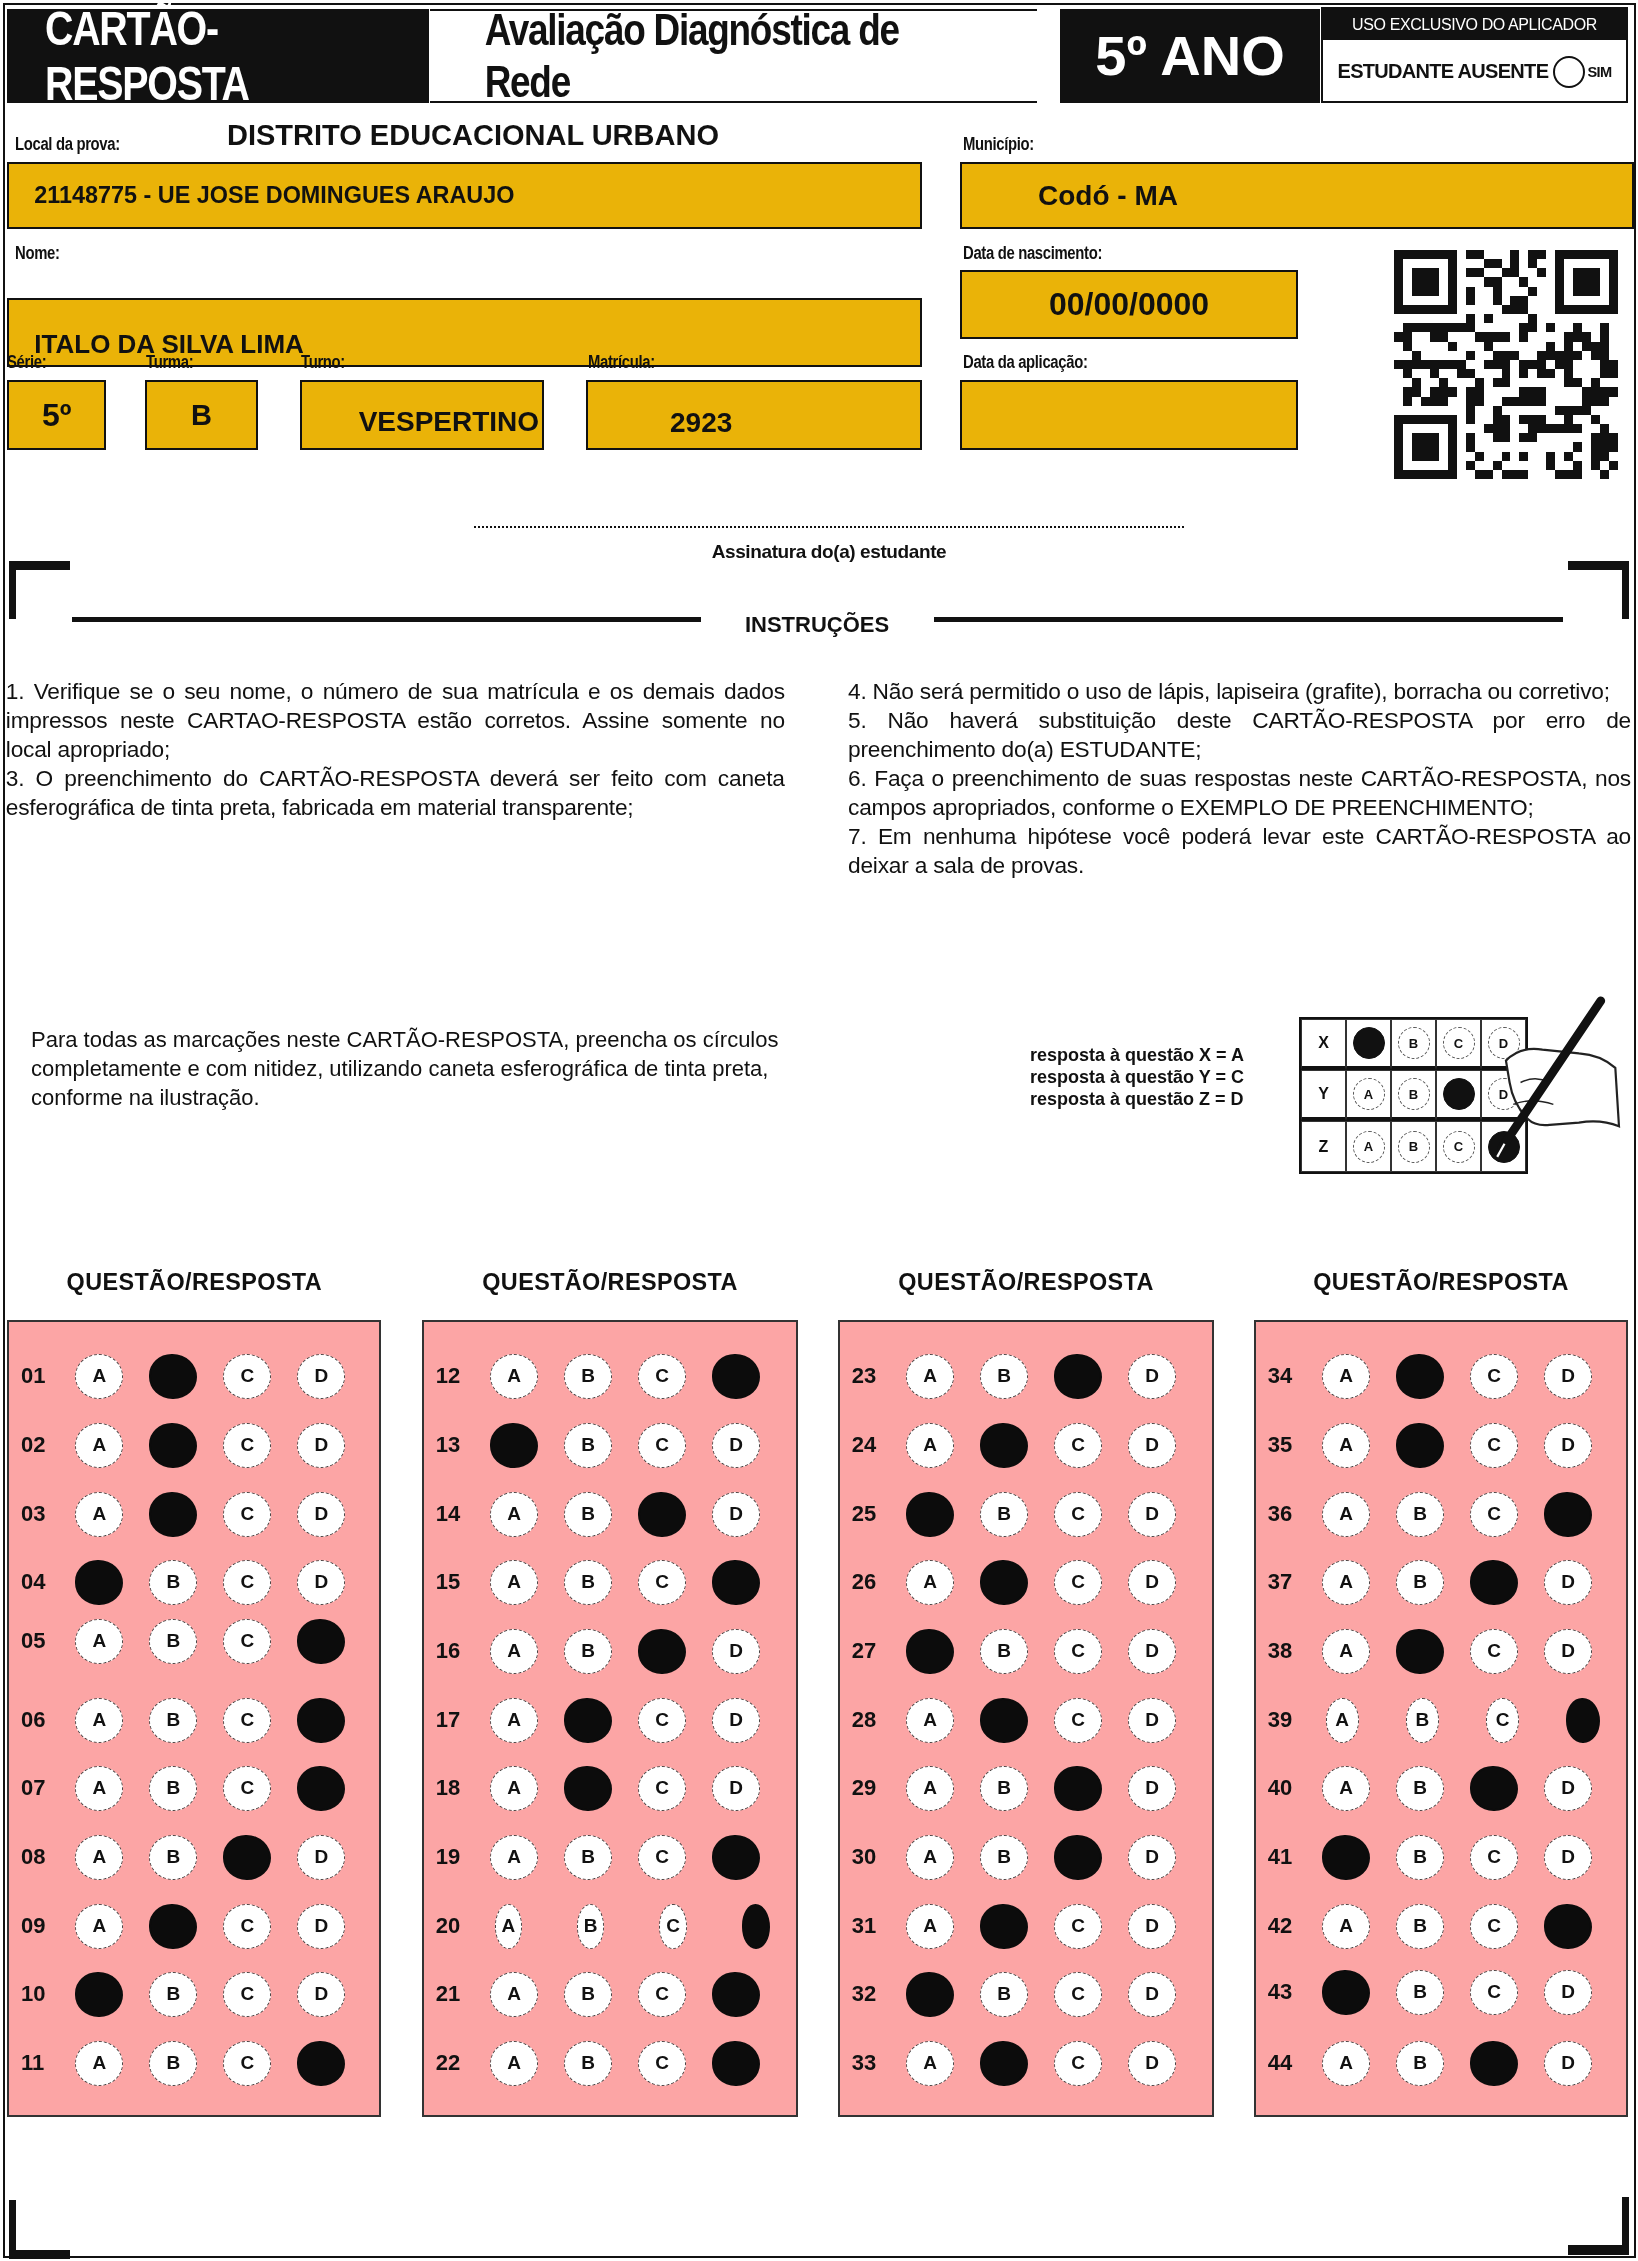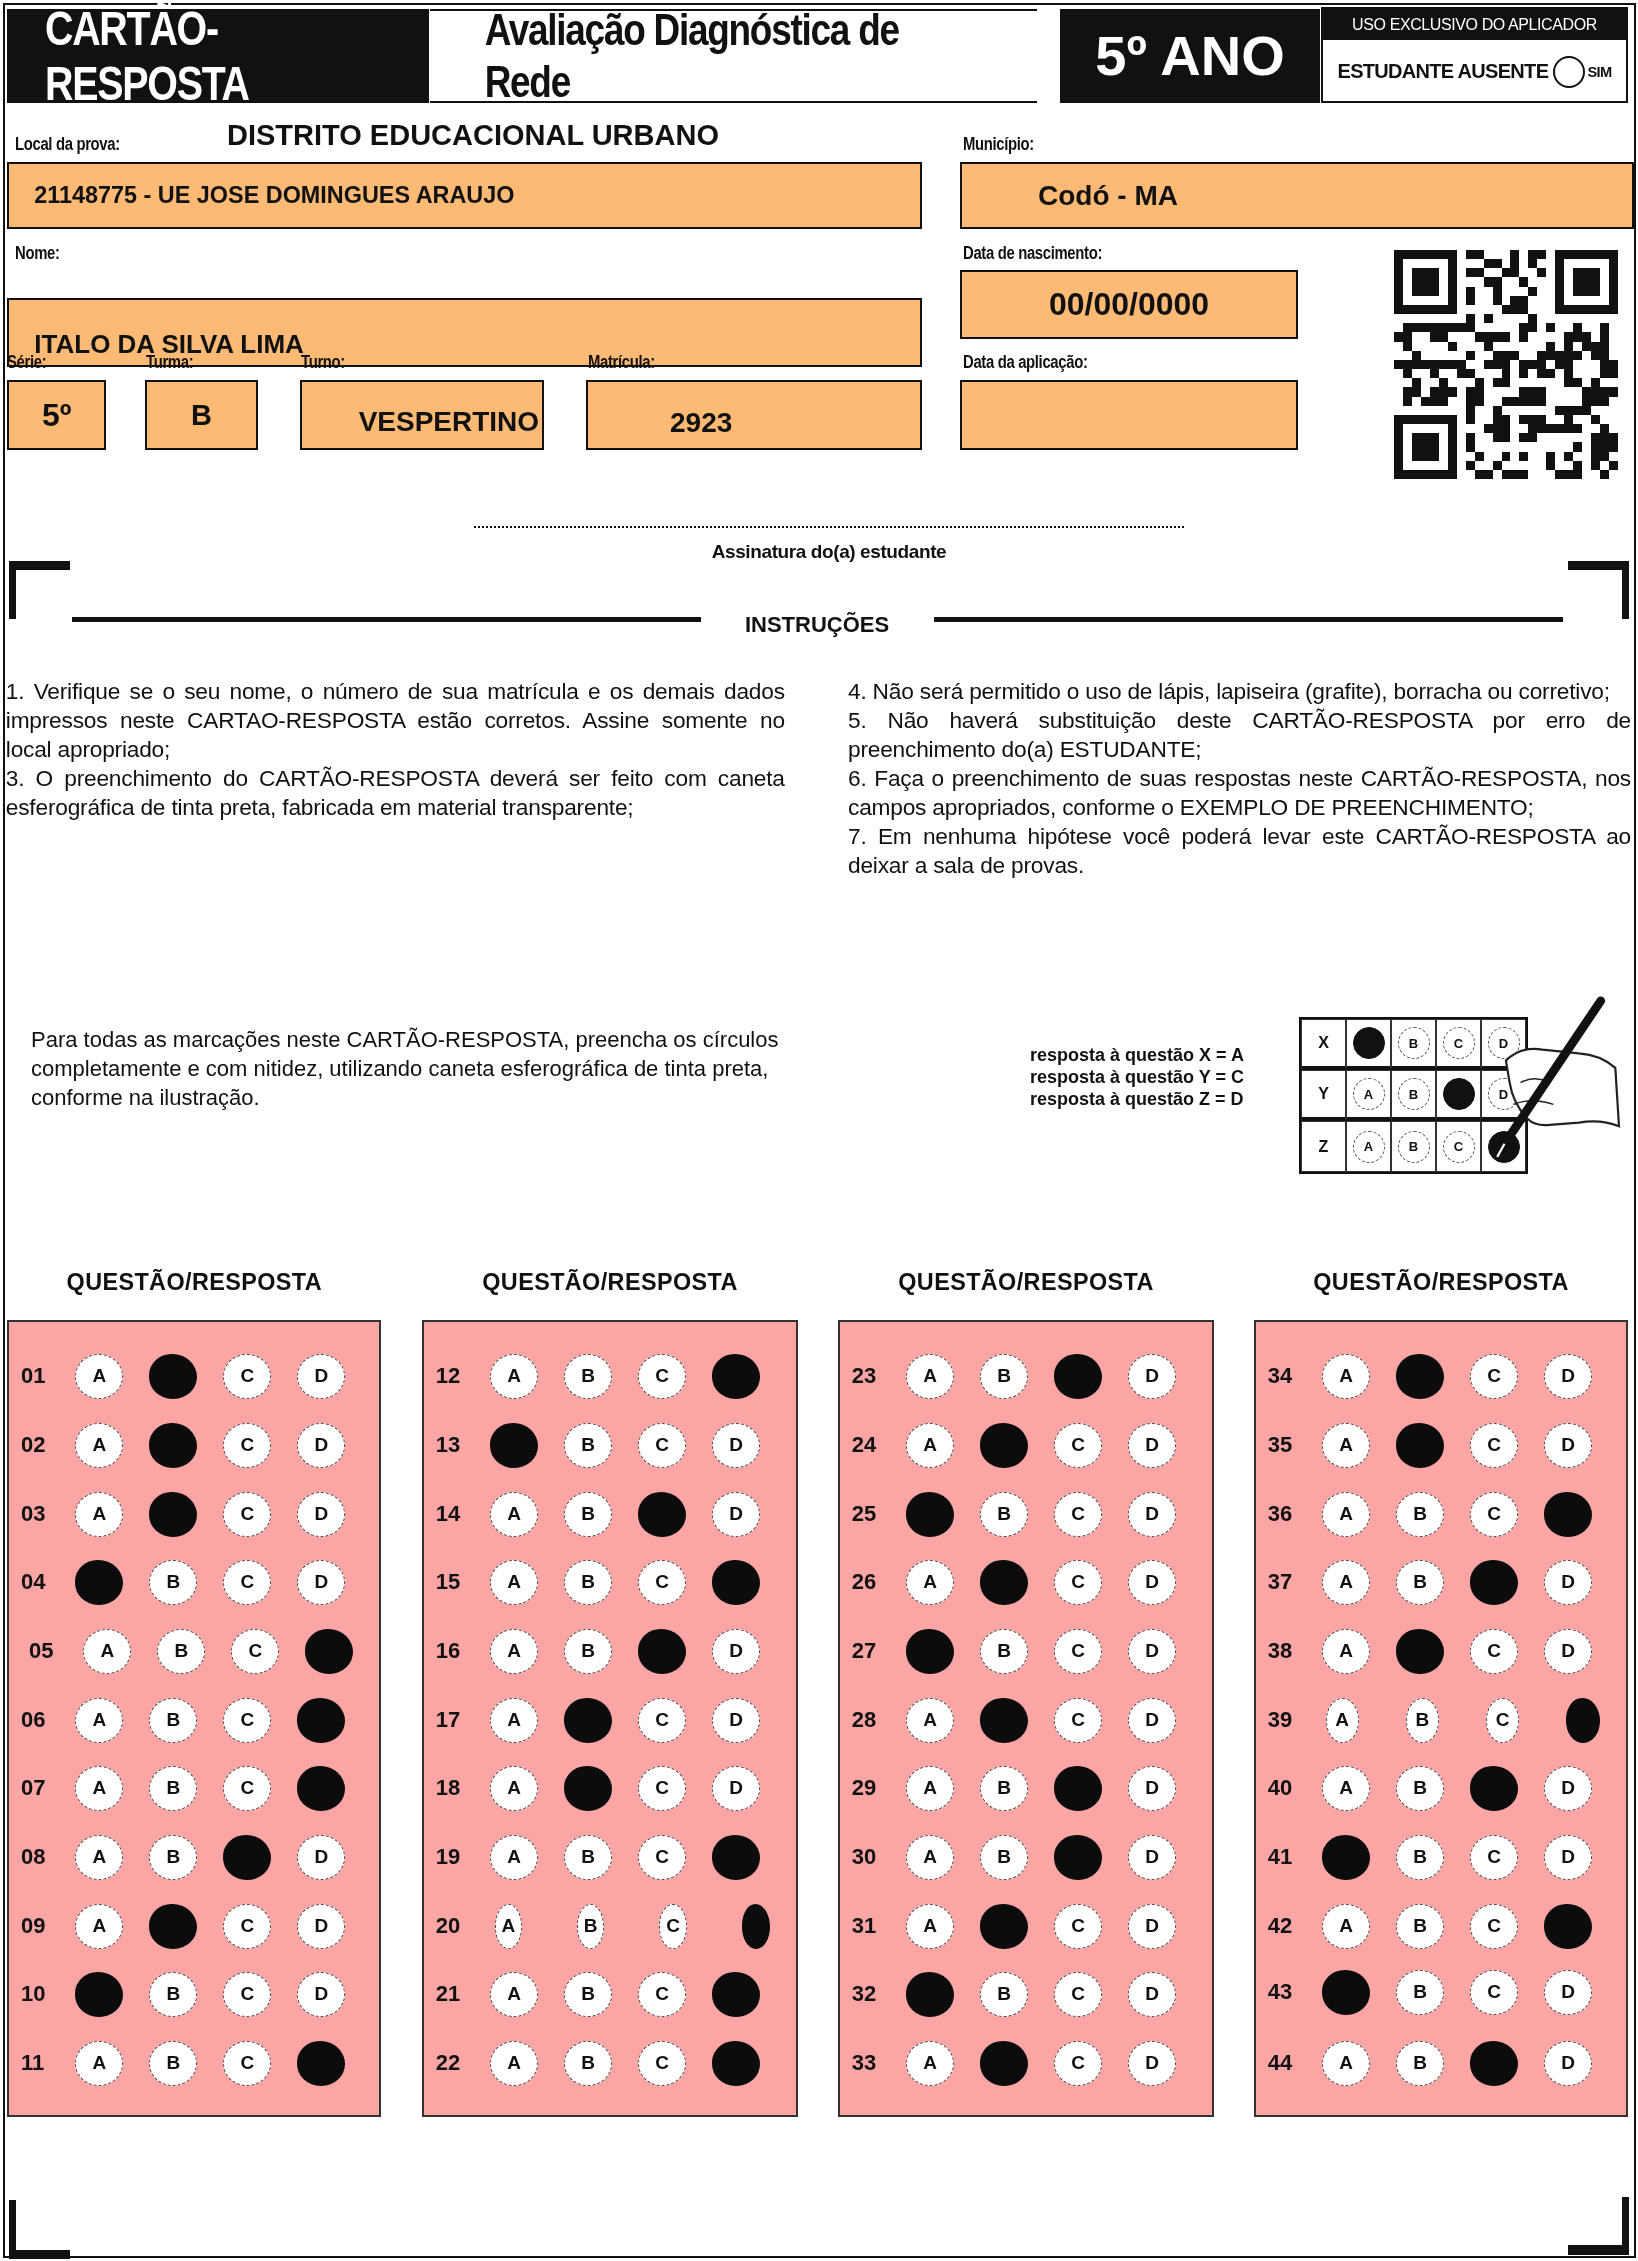--- a/index.html
+++ b/index.html
@@ -13,21 +13,21 @@
   .hdr-white { background: #fff; color: #111; font-weight: bold; display: flex; align-items: center; justify-content: center; border-top: 2.9px solid #111; border-bottom: 2.9px solid #111; }
   .cond { font-family: "Liberation Sans", sans-serif; letter-spacing: -1.5px; transform: scaleX(0.82); display: inline-block; }
 
   .usage-box { border: 2.2px solid #111; background: #fff; }
   .usage-top { background: #111; color: #fff; font-size: 16px; text-align: center; height: 31px; line-height: 31px; letter-spacing: -0.4px; }
   .usage-body { display: flex; align-items: center; justify-content: center; height: 63px; font-size: 20px; font-weight: bold; letter-spacing: -0.7px; }
   .absent-circle { width: 32px; height: 32px; border: 2.2px solid #111; border-radius: 50%; margin: 0 2.9px 0 4.4px; display: inline-block; }
   .sim { font-size: 14.6px; }
 
   .lbl { font-size: 17.5px; font-weight: bold; letter-spacing: -0.4px; transform: scaleX(0.85); transform-origin: left; white-space: nowrap; }
-  .field { border: 2.2px solid #111; background: #fdba74; display: flex; align-items: center; font-weight: bold; white-space: nowrap; }
+  .field { border: 2.2px solid #111; background: #eab308; display: flex; align-items: center; font-weight: bold; white-space: nowrap; }
 
   .sig-line { border-top: 2.9px dotted #111; }
 
   .corner { position: absolute; background: #111; }
 
   .instr-title { font-size: 22px; font-weight: bold; text-align: center; }
   .rule { height: 5.1px; background: #111; }
   .instr-col { font-size: 22.7px; line-height: 29px; text-align: justify; letter-spacing: -0.2px; }
 
   .example-txt { font-size: 22px; line-height: 29px; }
@@ -853,21 +853,21 @@
         <div class="bubble">C</div>
         <div class="bubble">D</div>
       </div>
       <div class="q-row" style="top: 238px;">
         <div class="q-num">04</div>
         <div class="bubble filled"></div>
         <div class="bubble">B</div>
         <div class="bubble">C</div>
         <div class="bubble">D</div>
       </div>
-      <div class="q-row" style="top: 307px; justify-content: flex-end;">
+      <div class="q-row" style="top: 297px;">
         <div class="q-num">05</div>
         <div class="bubble">A</div>
         <div class="bubble">B</div>
         <div class="bubble">C</div>
         <div class="bubble filled"></div>
       </div>
       <div class="q-row" style="top: 376px;">
         <div class="q-num">06</div>
         <div class="bubble">A</div>
         <div class="bubble">B</div>

